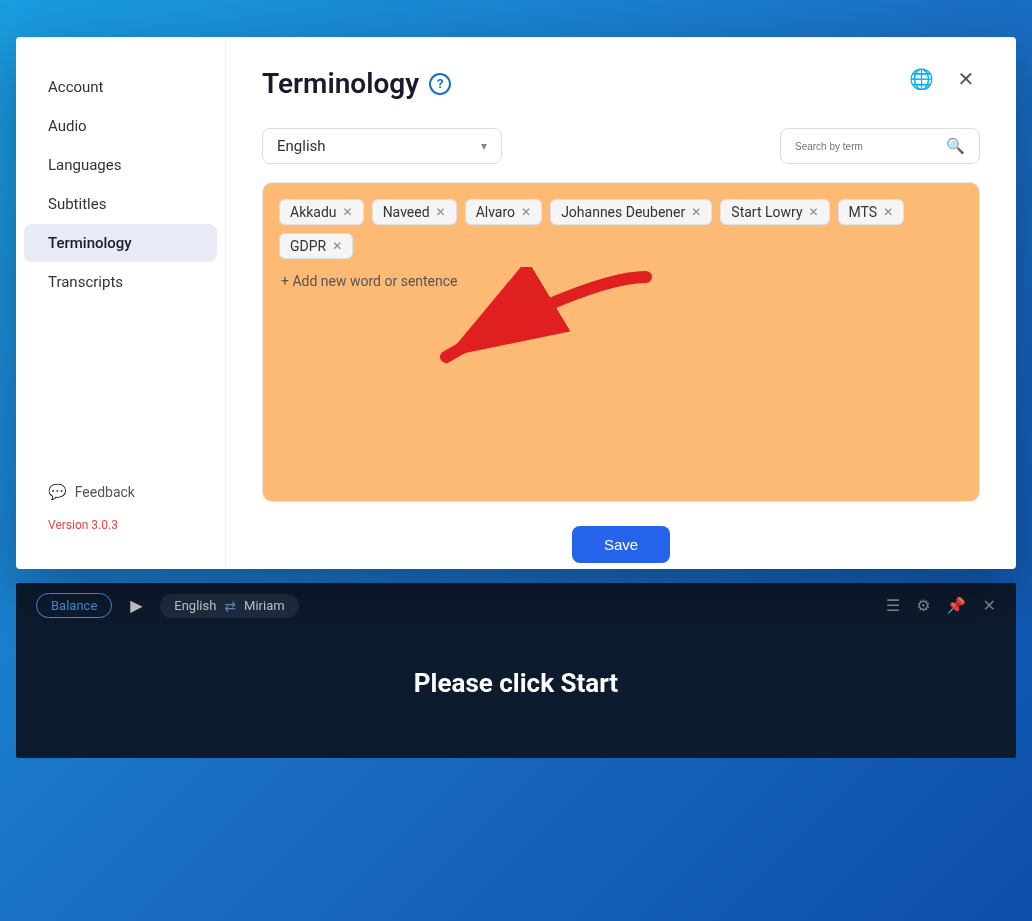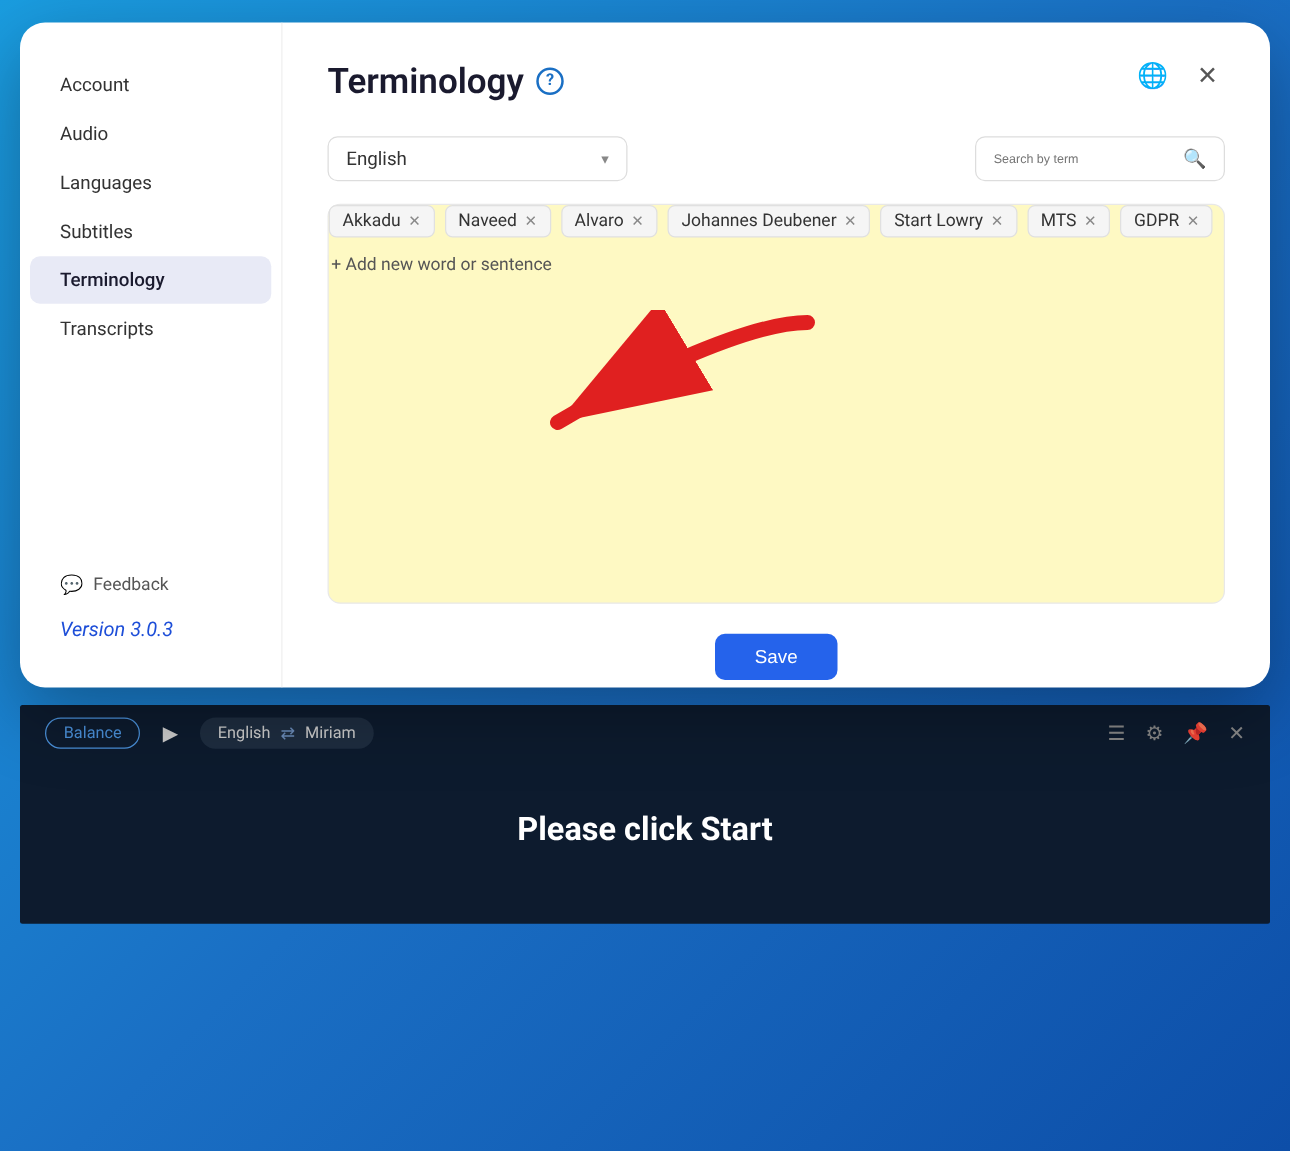--- a/index.html
+++ b/index.html
@@ -10,27 +10,28 @@
       height: 921px;
       overflow: hidden;
       display: flex;
       flex-direction: column;
       align-items: center;
       justify-content: flex-start;
       padding-top: 18px;
     }
     .modal {
       background: white;
-      border-radius: 20px;
+      border-radius: 4px;
       width: 1000px;
       height: 532px;
       display: flex;
       position: relative;
       box-shadow: 0 20px 60px rgba(0,0,0,0.3);
       overflow: hidden;
+      margin-top: 19px;
     }
     
     .sidebar {
       width: 210px;
       min-width: 210px;
       padding: 30px 0 20px 0;
       display: flex;
       flex-direction: column;
       border-right: 1px solid #f0f0f0;
     }
@@ -57,24 +58,23 @@
       color: #555;
       cursor: pointer;
       display: flex;
       align-items: center;
       gap: 8px;
       margin: 1px 8px;
       border-radius: 8px;
     }
     .version-text {
       padding: 6px 24px;
-      font-size: 16px;
-      color: #1d4ed8;
+      font-size: 12px;
+      color: #ef4444;
       margin: 1px 8px;
-      font-style: italic;
     }
     
     .main-content {
       flex: 1;
       padding: 30px 36px;
       display: flex;
       flex-direction: column;
       position: relative;
     }
     .modal-title-row {
@@ -166,25 +166,26 @@
       outline: none;
       font-size: 10px;
       color: #666;
       width: 100%;
       background: transparent;
     }
     
     .tags-area {
       border: 1px solid #e8e8e8;
       border-radius: 10px;
+      padding: 16px;
       min-height: 320px;
       display: flex;
       flex-direction: column;
       gap: 10px;
-      background: #fef9c3;
+      background: #fdba74;
     }
     .tags-row {
       display: flex;
       flex-wrap: wrap;
       gap: 8px;
     }
     .tag {
       display: flex;
       align-items: center;
       gap: 6px;

